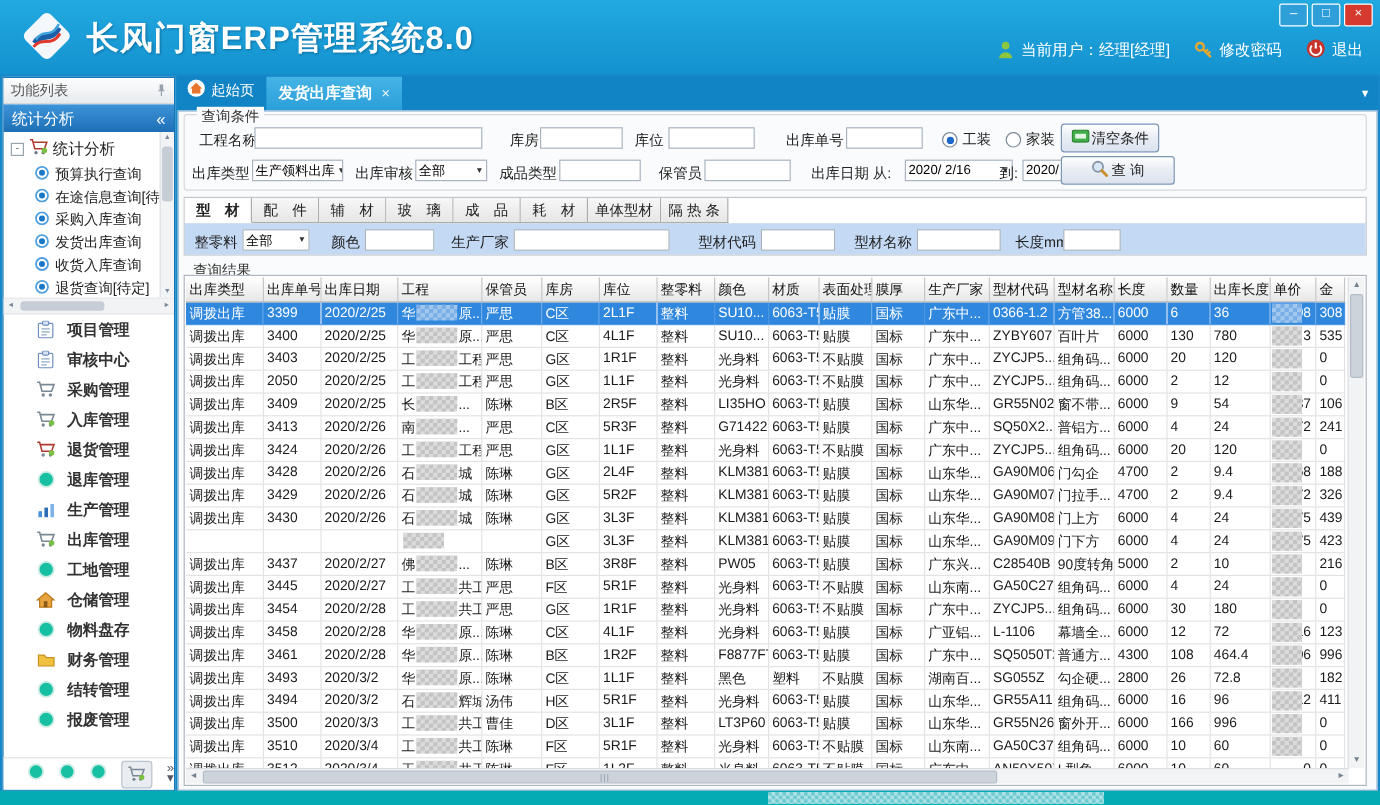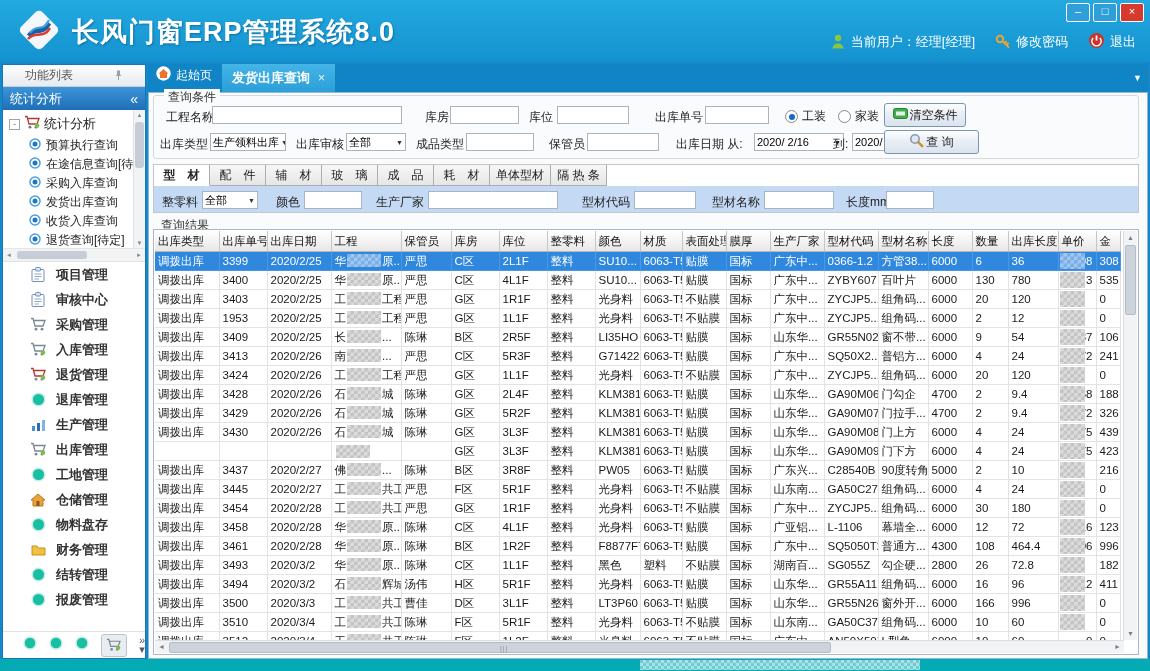--- a/index.html
+++ b/index.html
@@ -15,21 +15,21 @@
     color:#fff;font-size:11px;line-height:15px;text-align:center;cursor:pointer;}
   .wc.close{background:#D63A2F;}
   .userbar{position:absolute;right:14px;top:32px;display:flex;align-items:center;gap:8px;
     color:#fff;font-size:13px;white-space:nowrap;}
   .userbar .grp{display:flex;align-items:center;gap:5px;margin-left:12px;}
 
   
   .sidebar{position:absolute;left:2px;top:64px;width:144px;height:595px;background:#fff;
     border:1px solid #1577B8;box-sizing:border-box;}
   .sb-top{height:21px;background:linear-gradient(#FDFDFD,#E7EBEF);border-bottom:1px solid #C9CED4;
-    font-size:12px;color:#555;display:flex;align-items:center;justify-content:space-between;padding:0 22px;}
+    font-size:12px;color:#555;display:flex;align-items:center;justify-content:space-between;padding:0 6px;}
   .sb-group{height:23px;background:linear-gradient(#3D94D8,#1E6FB6);color:#fff;font-size:13px;
     display:flex;align-items:center;justify-content:space-between;padding:0 7px;}
   .sb-group .chev{font-size:14px;cursor:pointer;}
   .tree{position:relative;height:138px;overflow:hidden;border-bottom:1px solid #E4E4E4;}
   .tree-root{display:flex;align-items:center;gap:4px;font-size:13px;color:#222;padding:5px 0 3px 6px;}
   .expander{width:9px;height:9px;border:1px solid #9AA5AE;background:#fff;font-size:8px;line-height:7px;
     text-align:center;color:#444;flex:0 0 9px;}
   .tree-item{display:flex;align-items:center;gap:5px;font-size:12px;color:#222;height:19px;
     padding-left:26px;white-space:nowrap;cursor:pointer;}
   .tree-vscroll{position:absolute;right:0;top:0;bottom:0;width:11px;background:#F2F3F5;
@@ -639,21 +639,21 @@
                 <td>ZYCJP5...</td>
                 <td>组角码...</td>
                 <td>6000</td>
                 <td>20</td>
                 <td>120</td>
                 <td class="price-cell"><span class="mosaic price-mask"></span><span></span></td>
                 <td>0</td>
               </tr>
               <tr>
                 <td>调拨出库</td>
-                <td>1953</td>
+                <td>2050</td>
                 <td>2020/2/25</td>
                 <td><span>工</span><span class="mosaic proj-mosaic"></span><span>工程</span></td>
                 <td>严思</td>
                 <td>G区</td>
                 <td>1L1F</td>
                 <td>整料</td>
                 <td>光身料</td>
                 <td>6063-T5</td>
                 <td>不贴膜</td>
                 <td>国标</td>

